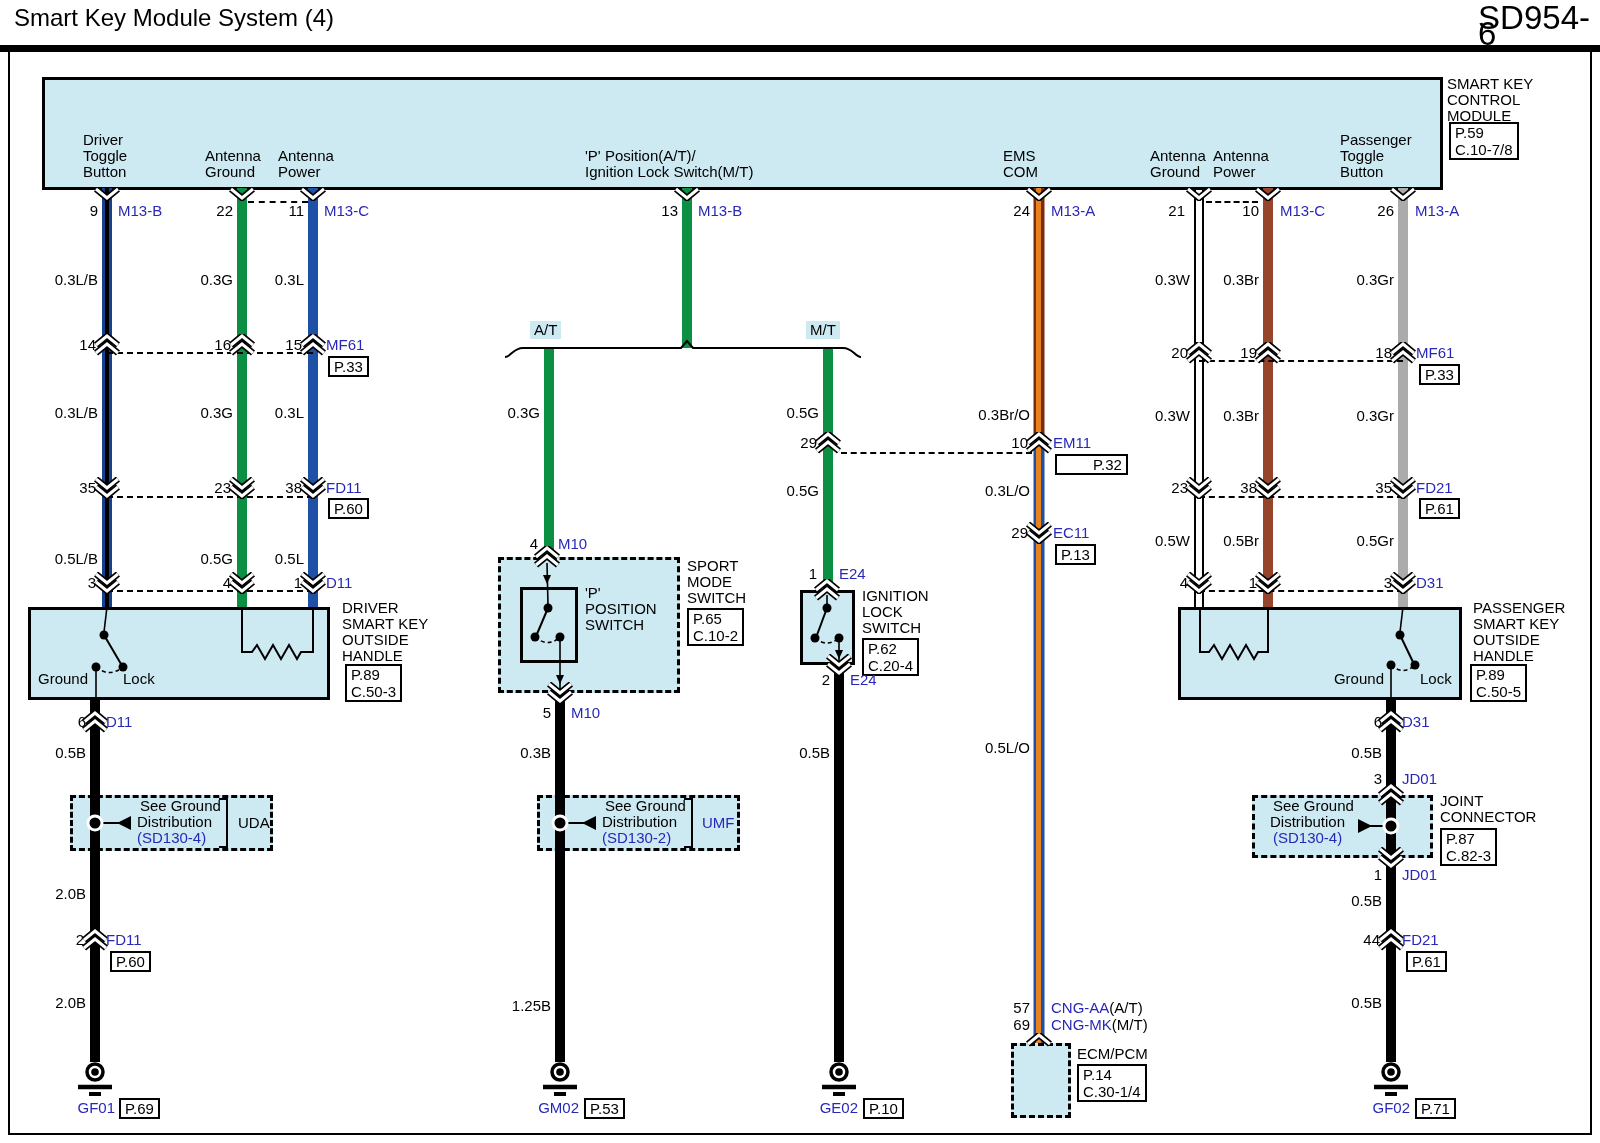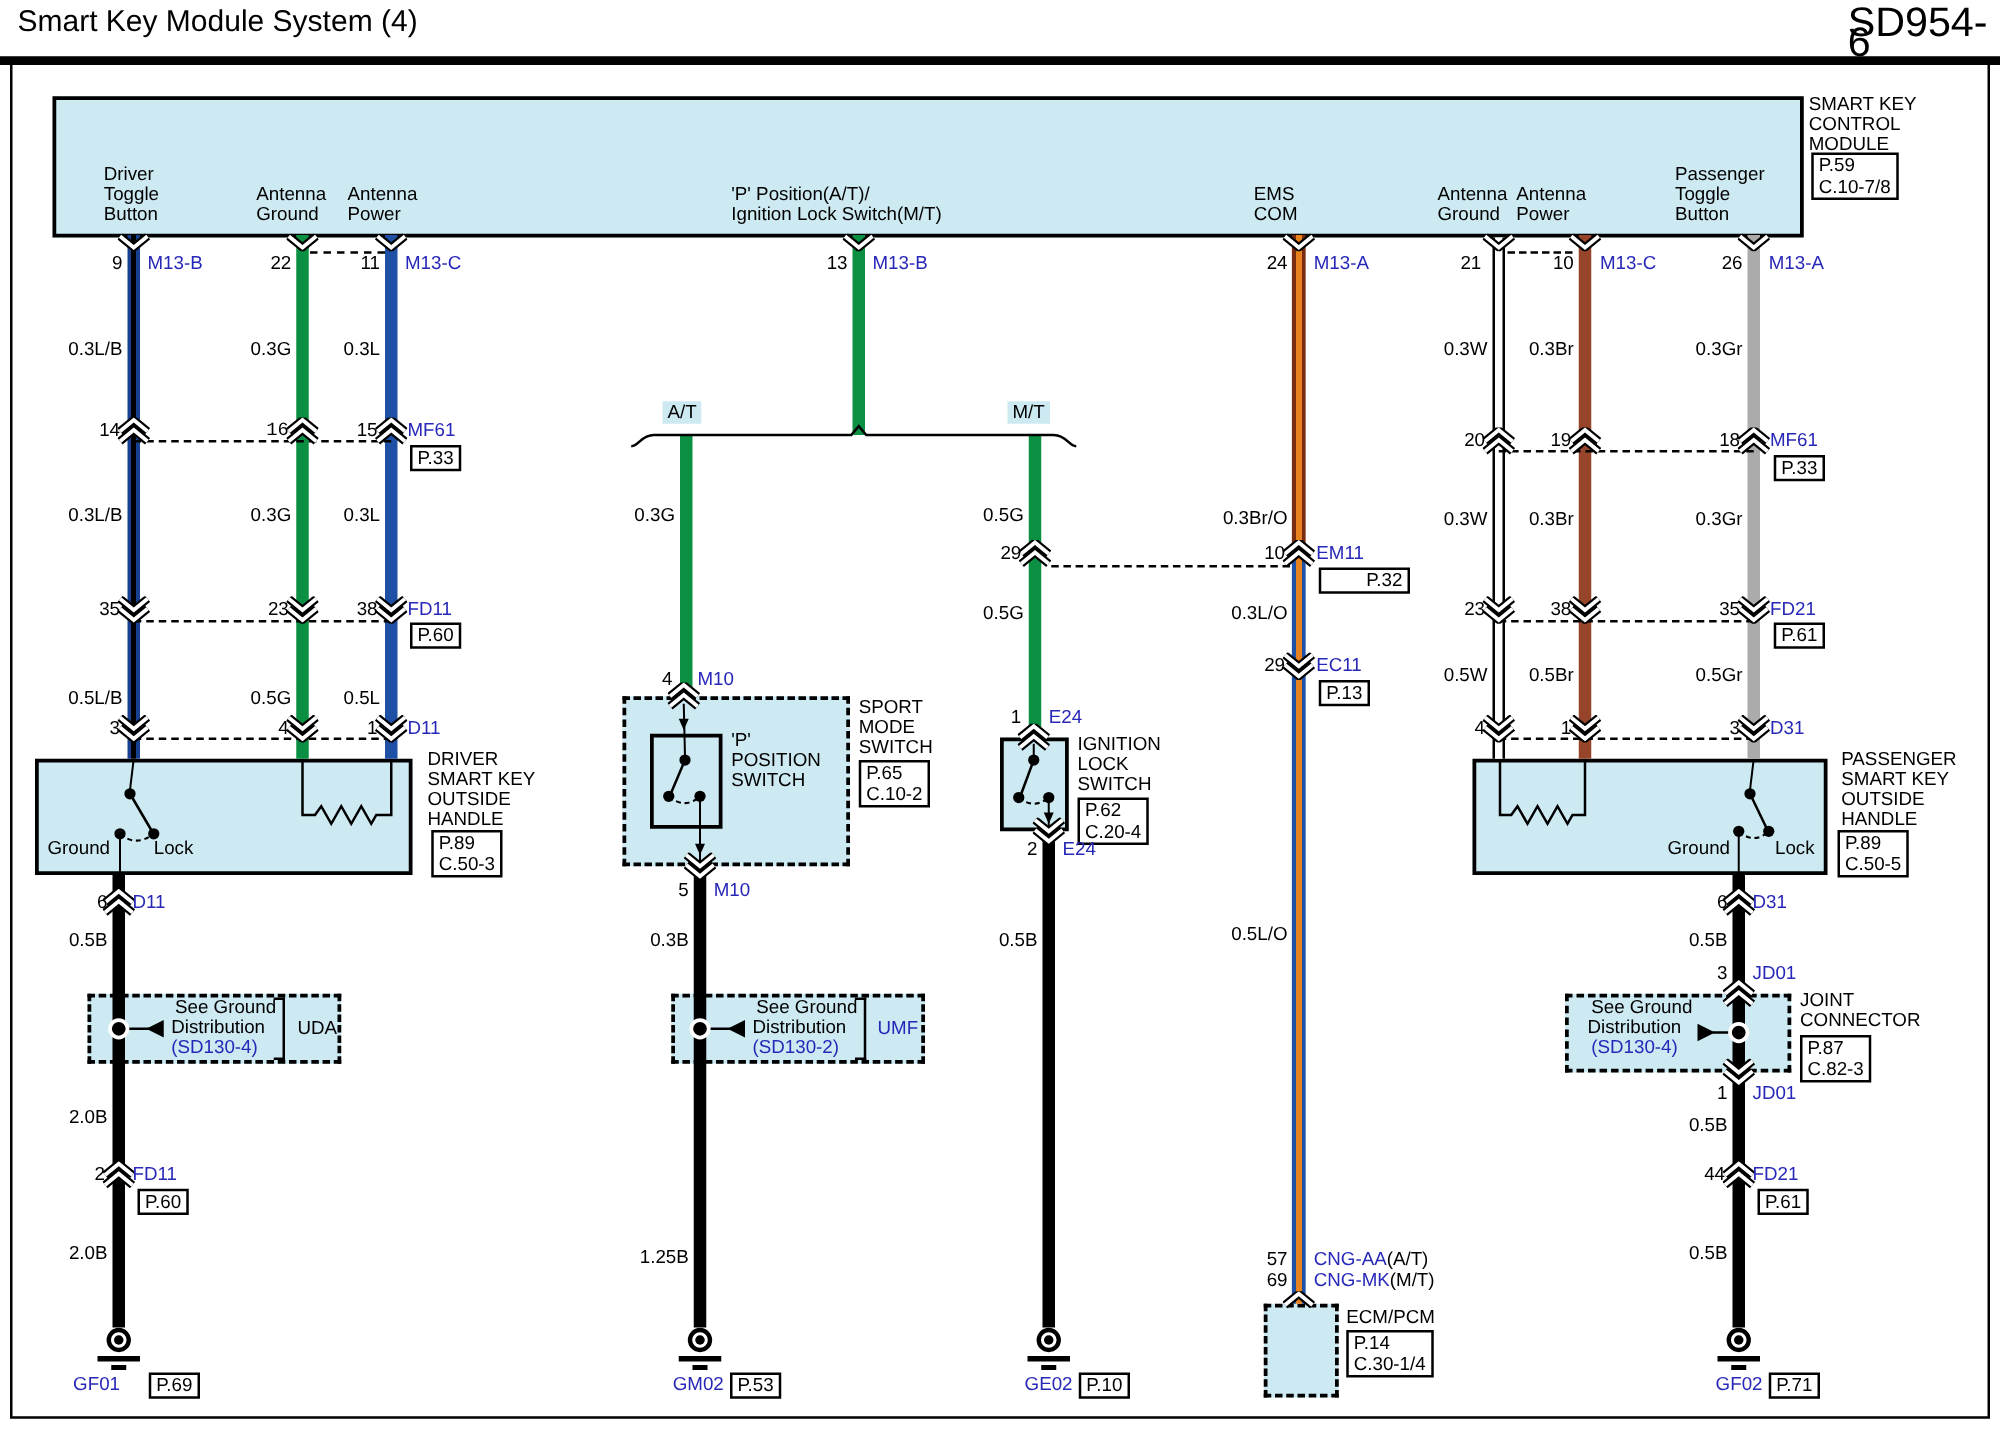--- a/index.html
+++ b/index.html
@@ -526,21 +526,21 @@
   <div class="lbl cn" style="left:118px;top:203px;">M13-B</div>
   <div class="lbl ra" style="left:233px;top:203px;">22</div>
   <div class="lbl ra" style="left:304px;top:203px;">11</div>
   <div class="lbl cn" style="left:324px;top:203px;">M13-C</div>
 
   <div class="lbl ra" style="left:98px;top:272px;">0.3L/B</div>
   <div class="lbl ra" style="left:233px;top:272px;">0.3G</div>
   <div class="lbl ra" style="left:304px;top:272px;">0.3L</div>
 
   <div class="lbl ra" style="left:96px;top:337px;">14</div>
-  <div class="lbl ra" style="left:231px;top:337px;font-family:Liberation Mono, monospace;">16</div>
+  <div class="lbl ra" style="left:231px;top:337px;">16</div>
   <div class="lbl ra" style="left:302px;top:337px;">15</div>
   <div class="lbl cn" style="left:326px;top:337px;">MF61</div>
   <div class="refbox" style="left:328px;top:356px;">P.33</div>
 
   <div class="lbl ra" style="left:98px;top:405px;">0.3L/B</div>
   <div class="lbl ra" style="left:233px;top:405px;">0.3G</div>
   <div class="lbl ra" style="left:304px;top:405px;">0.3L</div>
 
   <div class="lbl ra" style="left:96px;top:480px;">35</div>
   <div class="lbl ra" style="left:231px;top:480px;">23</div>
@@ -573,21 +573,21 @@
   <div class="lbl" style="left:140px;top:798px;">See Ground</div>
   <div class="lbl" style="left:137px;top:814px;">Distribution</div>
   <div class="lbl cn" style="left:137px;top:830px;">(SD130-4)</div>
   <div class="lbl" style="left:238px;top:815px;">UDA</div>
 
   <div class="lbl ra" style="left:86px;top:886px;">2.0B</div>
   <div class="lbl ra" style="left:84px;top:932px;">2</div>
   <div class="lbl cn" style="left:106px;top:932px;">FD11</div>
   <div class="refbox" style="left:110px;top:951px;">P.60</div>
   <div class="lbl ra" style="left:86px;top:995px;">2.0B</div>
-  <div class="lbl cn ra" style="left:96px;top:1100px;">GF01</div>
+  <div class="lbl cn ra" style="left:115px;top:1100px;">GF01</div>
   <div class="refbox" style="left:119px;top:1098px;">P.69</div>
 
   <div class="lbl ra" style="left:678px;top:203px;">13</div>
   <div class="lbl cn" style="left:698px;top:203px;">M13-B</div>
 
   <div class="lbl ra" style="left:540px;top:405px;">0.3G</div>
   <div class="lbl ra" style="left:538px;top:536px;">4</div>
   <div class="lbl cn" style="left:558px;top:536px;">M10</div>
   <div class="lbl" style="left:585px;top:585px;">'P'
 POSITION

